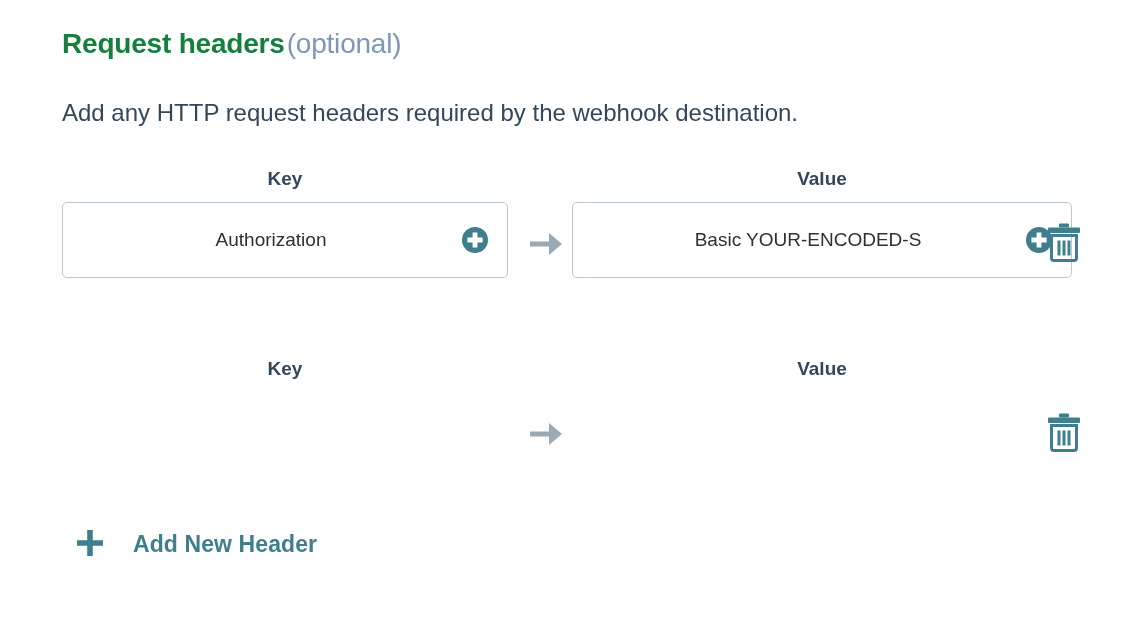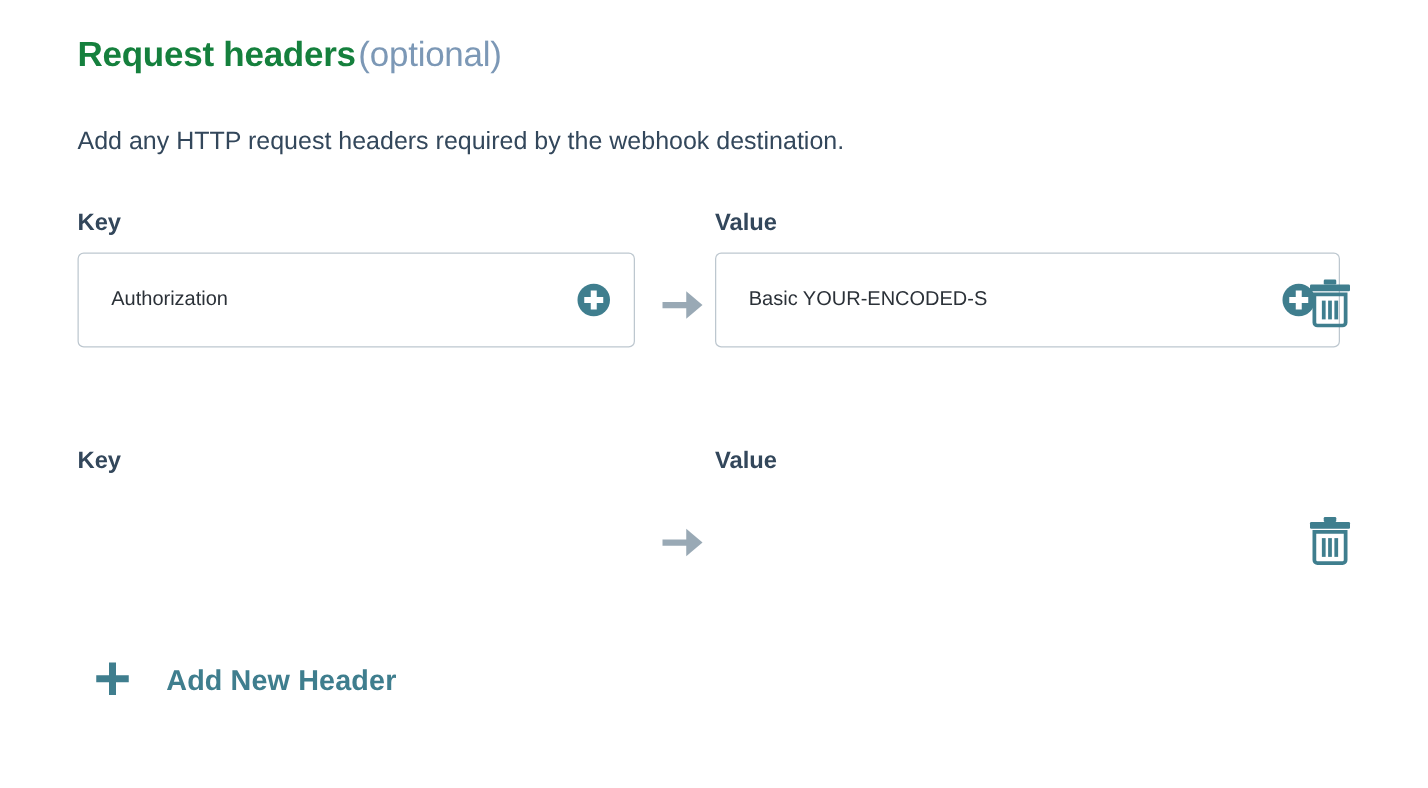--- a/index.html
+++ b/index.html
@@ -40,33 +40,34 @@
   .section-heading .title-optional {
     font-weight: 400;
     color: #7c98b6;
     margin-left: 2px;
   }
 
   .section-description {
     position: absolute;
     left: 62px;
     top: 98px;
-    font-size: 20px;
+    font-size: 24px;
     line-height: 30px;
     font-weight: 400;
     color: #33475b;
     white-space: nowrap;
   }
 
   
   .header-row {
     position: absolute;
     left: 62px;
     width: 1020px;
     height: 130px;
+    text-align: center;
   }
   .header-row.row-1 { top: 168px; }
   .header-row.row-2 { top: 358px; }
 
   .field-block {
     position: absolute;
     top: 0;
   }
   .field-block.key-block   { left: 0px;   width: 446px; }
   .field-block.value-block { left: 510px; width: 500px; }
@@ -88,21 +89,21 @@
     border: 1.6px solid #bdc7cf;
     border-radius: 5px;
     background: #ffffff;
     display: flex;
     align-items: center;
   }
 
   .input-text {
     flex: 1 1 auto;
     padding: 0 54px 0 26px;
-    font-size: 16px;
+    font-size: 19px;
     line-height: 30px;
     font-weight: 400;
     color: #2b3138;
     white-space: nowrap;
     overflow: hidden;
     font-family: "Liberation Sans", sans-serif;
   }
 
   .inline-plus {
     position: absolute;

